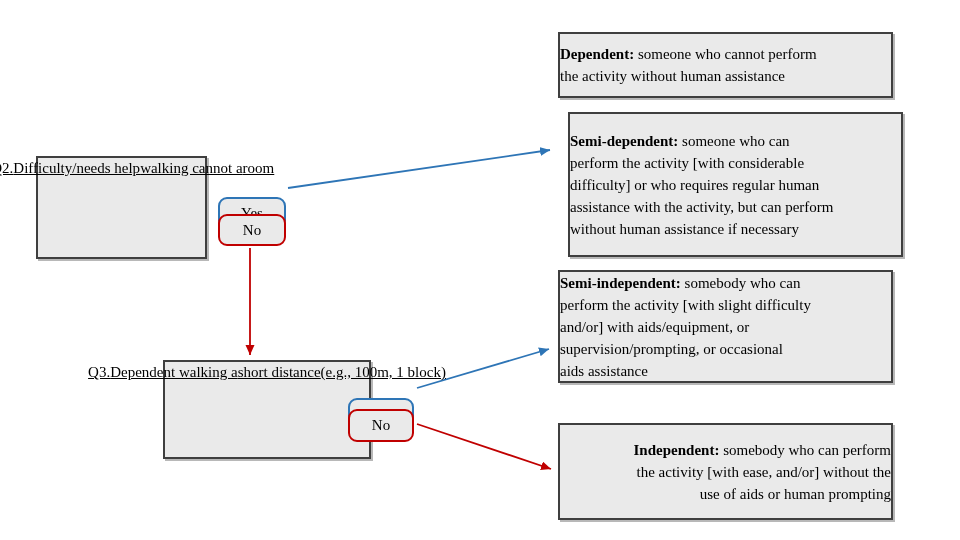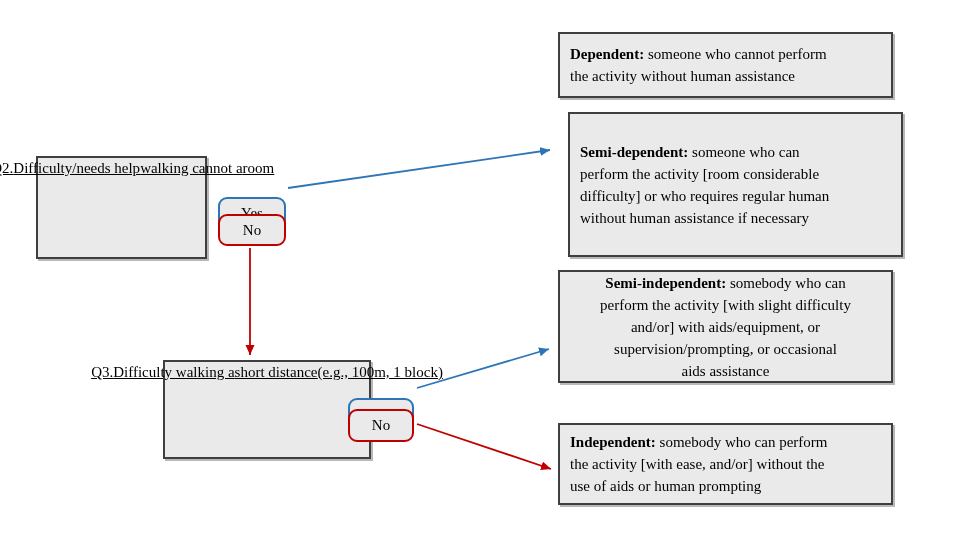--- a/index.html
+++ b/index.html
@@ -49,21 +49,21 @@
     font-size: 15px;
     box-sizing: border-box;
     cursor: pointer;
   }
   .pill-yes { border-color: var(--yes_blue, #2e75b6); margin-top: 26px; }
   .pill-no  { border-color: var(--no_red, #c00000); text-align: center; }
   .outcome-box {
     display: flex;
     flex-direction: column;
     justify-content: center;
-    padding: 0 10px;
+    padding: 0 0;
     font-size: 15px;
     line-height: 22px;
     text-align: left;
   }
   .outcome-box .line, .outcome-box [data-bind-lines] div { white-space: nowrap; }
   .outcome-box b { font-weight: bold; }
   .arrow-line { stroke-width: 1.8; fill: none; }
 </style>
 </head>
 <body>
@@ -87,21 +87,21 @@
 
   <div class="gray-box question-box" style="left:36px; top:156px; width:171px; height:103px;" data-bind-lines="questions.q12.lines">
       <div>Q1/Q2.</div>
       <div>Difficulty/needs help</div>
       <div>walking cannot a</div>
       <div>room</div>
     </div>
 
   <div class="gray-box question-box" style="left:163px; top:360px; width:208px; height:99px;" data-bind-lines="questions.q3.lines">
       <div>Q3.</div>
-      <div>Difficulty walking a</div>
+      <div>Dependent walking a</div>
       <div>short distance</div>
       <div>(e.g., 100m, 1 block)</div>
     </div>
 
   <div class="pill pill-yes" style="left:218px; top:171px; width:68px; height:32px;" data-bind="buttons.q12_yes">Yes</div>
 
   <div class="pill pill-no" style="left:218px; top:214px; width:68px; height:32px;" data-bind="buttons.q12_no">No</div>
 
   <div class="pill pill-yes" style="left:348px; top:372px; width:66px; height:32px;" data-bind="buttons.q3_yes">Yes</div>
 
@@ -114,39 +114,40 @@
     <div data-bind-lines="outcomes.0.lines">
         <div>the activity without human assistance</div>
       </div>
   </div>
 
   <div class="gray-box outcome-box" style="left:568px; top:112px; width:335px; height:145px;">
     <div class="line">
       <b data-bind="outcomes.1.term">Semi-dependent:</b><span data-bind="outcomes.1.first_line_rest"> someone who can</span>
     </div>
     <div data-bind-lines="outcomes.1.lines">
-        <div>perform the activity [room considerable</div>
+        <div>perform the activity [with considerable</div>
         <div>difficulty] or who requires regular human</div>
+        <div>assistance with the activity, but can perform</div>
         <div>without human assistance if necessary</div>
       </div>
   </div>
 
-  <div class="gray-box outcome-box" style="left:558px; top:270px; width:335px; height:113px;text-align:center;">
+  <div class="gray-box outcome-box" style="left:558px; top:270px; width:335px; height:113px;">
     <div class="line">
       <b data-bind="outcomes.2.term">Semi-independent:</b><span data-bind="outcomes.2.first_line_rest"> somebody who can</span>
     </div>
     <div data-bind-lines="outcomes.2.lines">
         <div>perform the activity [with slight difficulty</div>
         <div>and/or] with aids/equipment, or</div>
         <div>supervision/prompting, or occasional</div>
         <div>aids assistance</div>
       </div>
   </div>
 
-  <div class="gray-box outcome-box" style="left:558px; top:423px; width:335px; height:82px;">
+  <div class="gray-box outcome-box" style="left:558px; top:423px; width:335px; height:97px;text-align:right;">
     <div class="line">
       <b data-bind="outcomes.3.term">Independent:</b><span data-bind="outcomes.3.first_line_rest"> somebody who can perform</span>
     </div>
     <div data-bind-lines="outcomes.3.lines">
         <div>the activity [with ease, and/or] without the</div>
         <div>use of aids or human prompting</div>
       </div>
   </div>
 
 </div>

